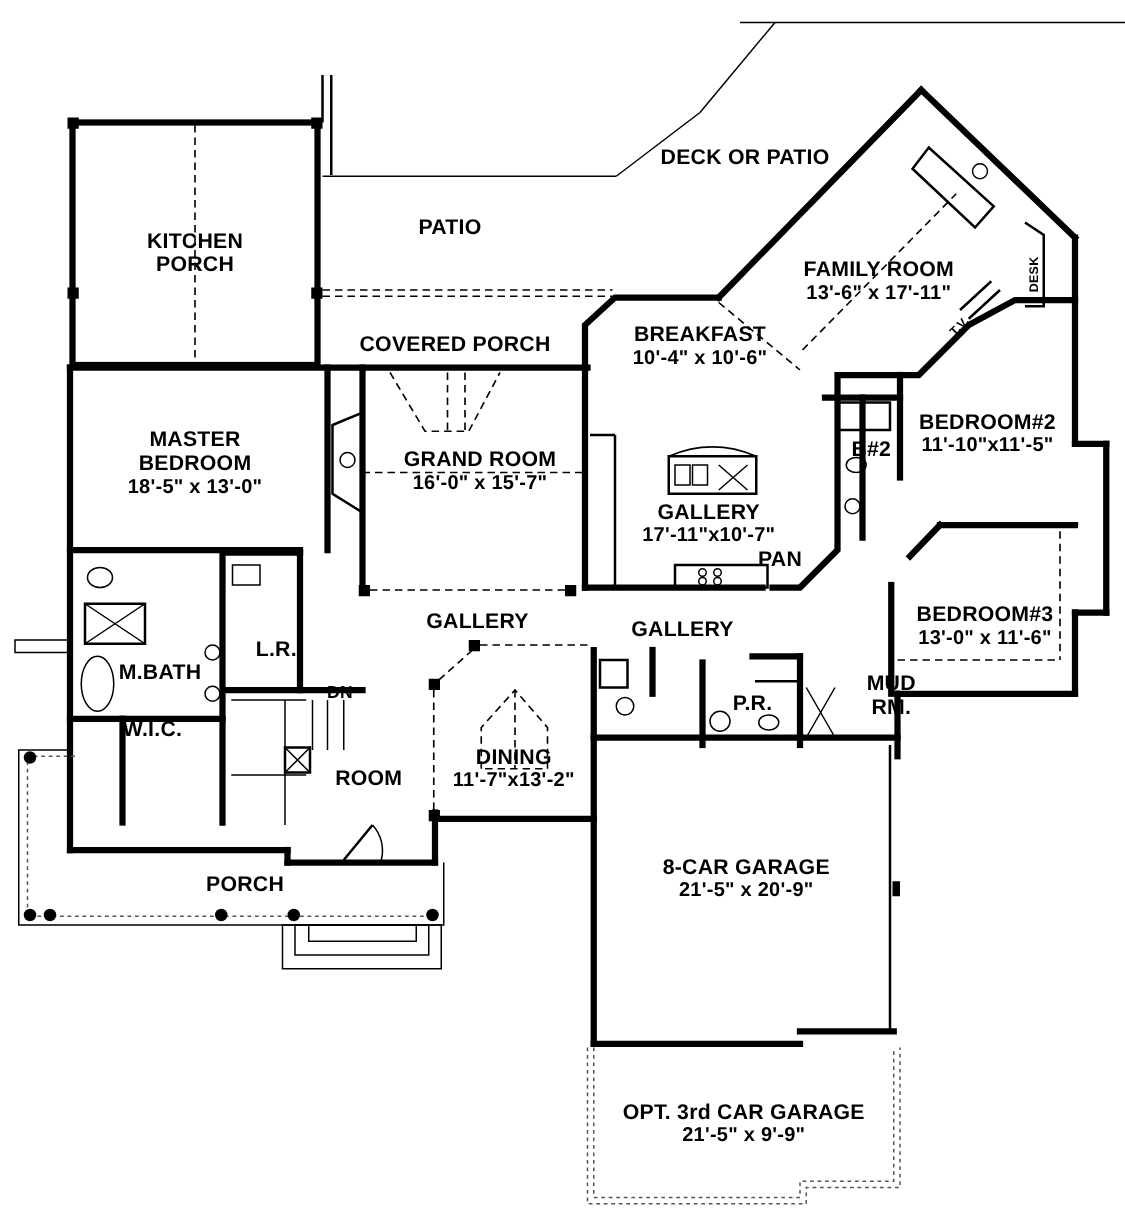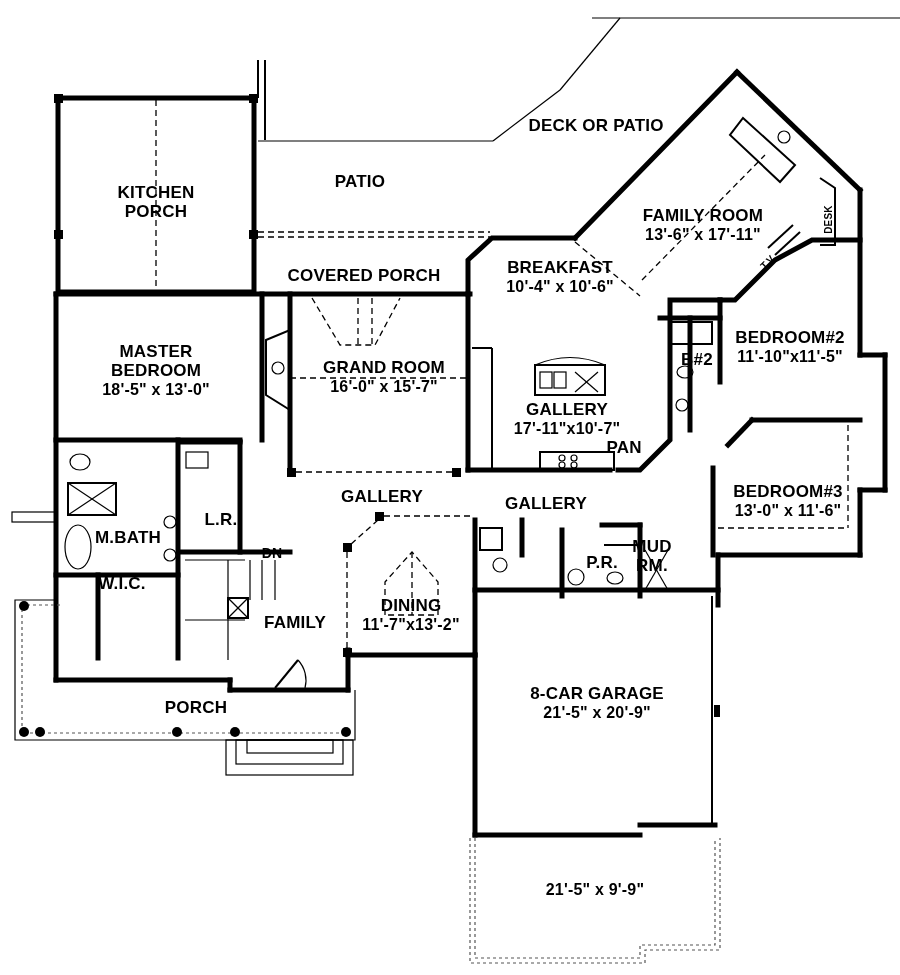--- a/index.html
+++ b/index.html
@@ -268,41 +268,42 @@
 <div class="lbl" style="left:209px; top:510px;margin-left:12px;">
   <span>L.R.</span>
 </div>
 <div class="lbl" style="left:128px; top:528px;">
   <span>M.BATH</span>
 </div>
 <div class="lbl" style="left:122px; top:574px;">
   <span>W.I.C.</span>
 </div>
 <div class="lbl" style="left:295px; top:613px;">
-  <span>FAMILY</span>
+  <span>ROOM</span>
 </div>
 <div class="lbl" style="left:411px; top:596px;">
   <span>DINING</span>
   <span class="dim">11'-7"x13'-2"</span>
 </div>
 <div class="lbl" style="left:602px; top:553px;">
   <span>P.R.</span>
 </div>
-<div class="lbl" style="left:652px; top:537px;">
+<div class="lbl" style="left:713px; top:537px;">
   <span>MUD</span><br>
   <span>RM.</span>
 </div>
 <div class="lbl" style="left:196px; top:698px;">
   <span>PORCH</span>
 </div>
 <div class="lbl" style="left:597px; top:684px;">
   <span>8-CAR GARAGE</span>
   <span class="dim">21'-5" x 20'-9"</span>
 </div>
 <div class="lbl" style="left:595px; top:880px;">
+  <span>OPT. 3rd CAR GARAGE</span>
   <span class="dim">21'-5" x 9'-9"</span>
 </div>
 
 <div class="lbl sm" style="left:828px; top:210px; transform:translateX(-50%) rotate(-90deg); font-size:10px;">
   <span>DESK</span>
 </div>
 <div class="lbl sm" style="left:768px; top:252px; transform:translateX(-50%) rotate(-45deg); font-size:10px;">
   <span>T.V.</span>
 </div>
 <div class="lbl sm" style="left:272px; top:544px; font-size:14px;">

